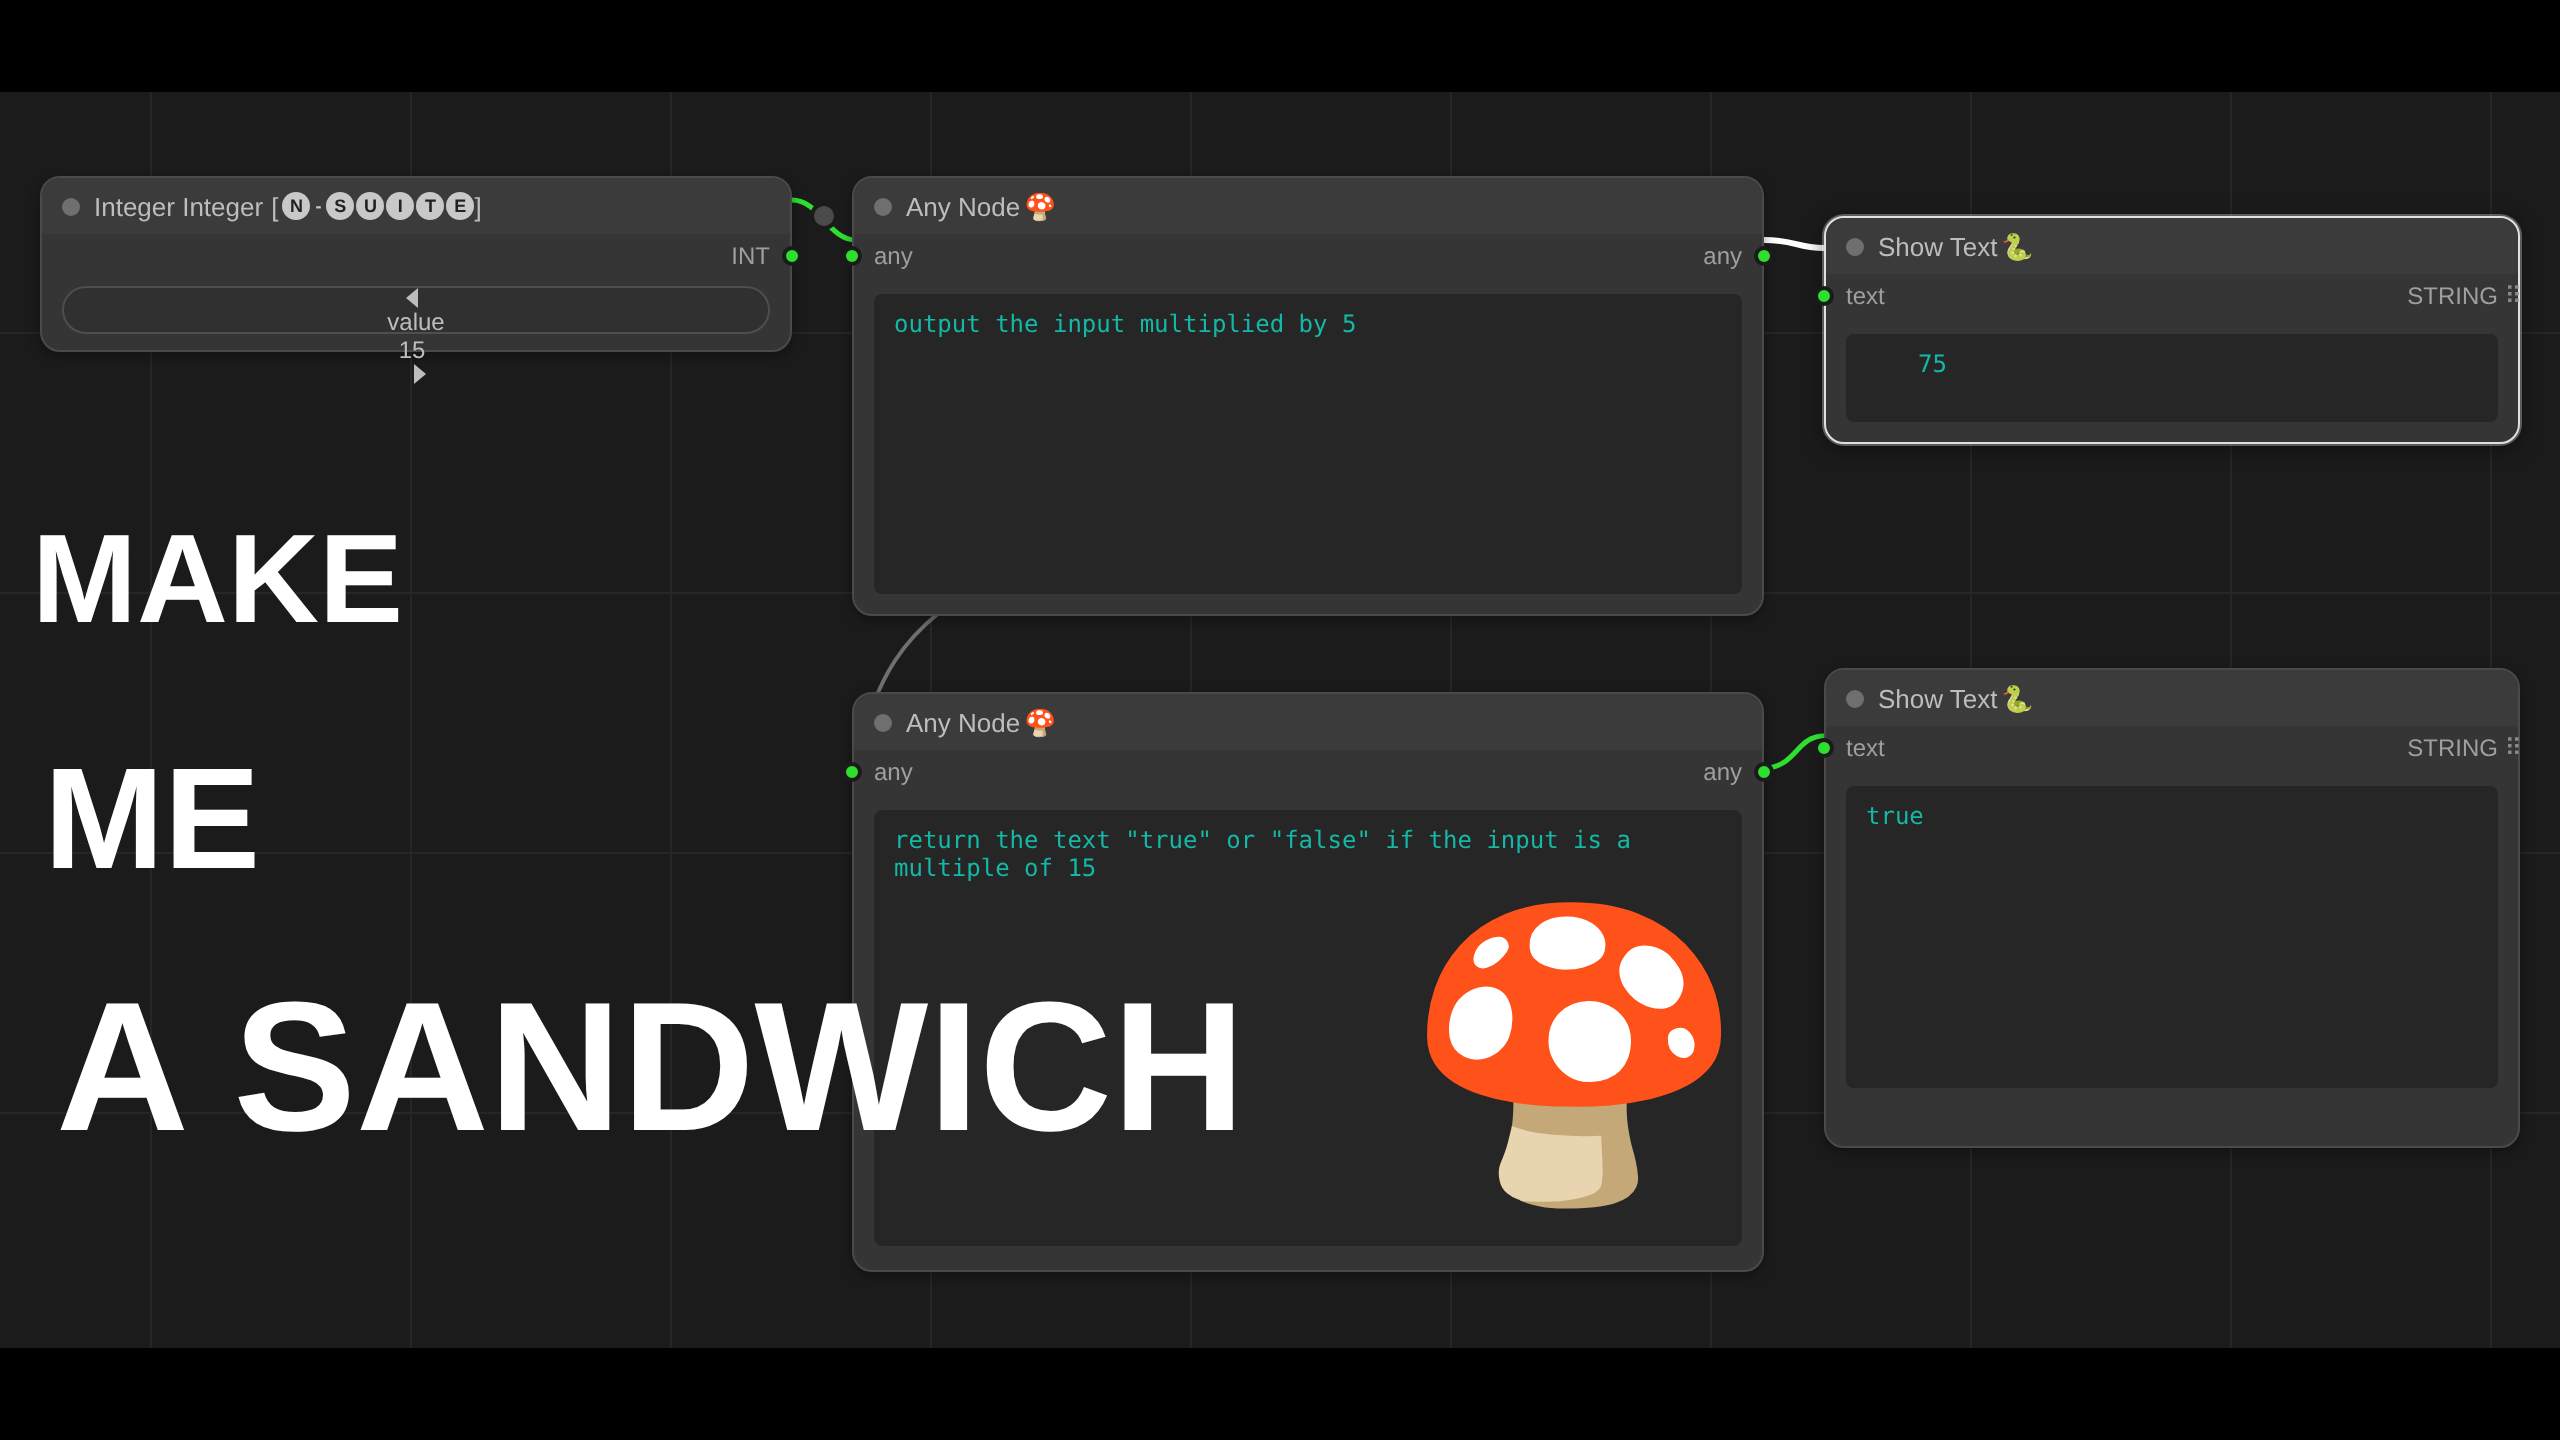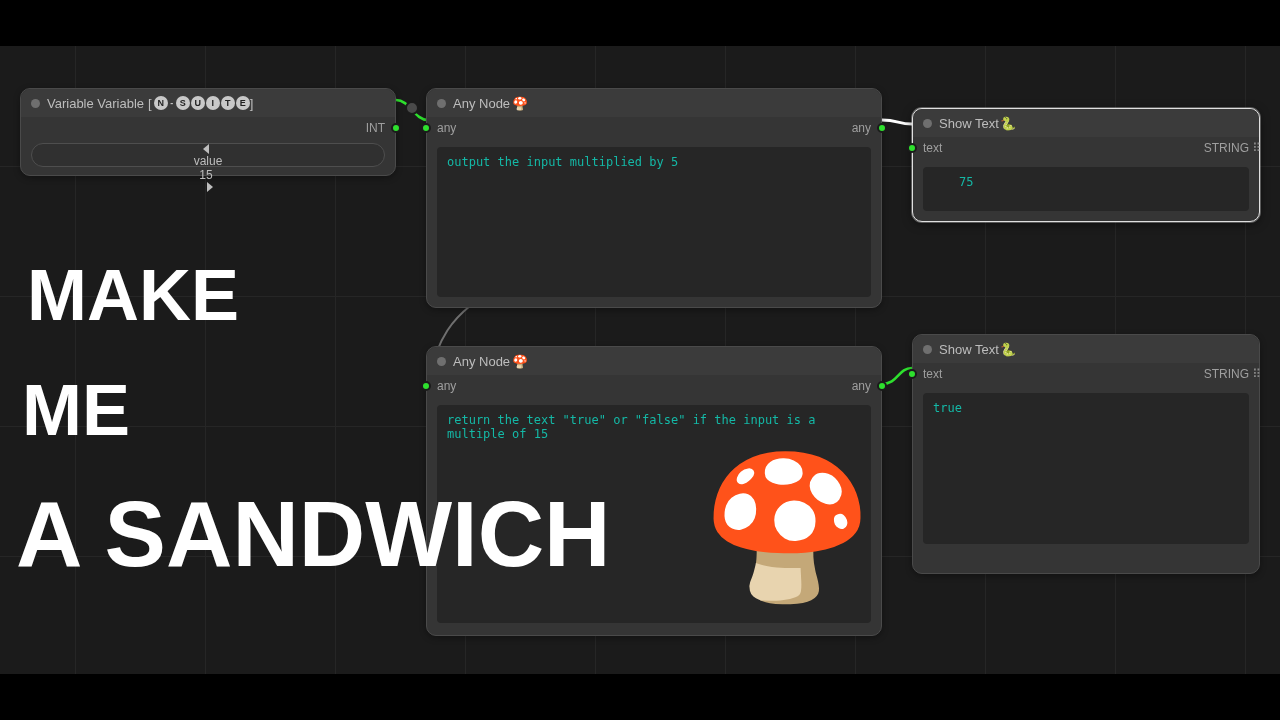--- a/index.html
+++ b/index.html
@@ -175,21 +175,21 @@
     <path d="M882 74 C 930 74, 380 260, 428 338" stroke="#2ee02e" stroke-width="0" fill="none"></path>
 
     <path d="M470 260 C 455 272, 438 290, 430 330" stroke="#6f6f6f" stroke-width="2" fill="none"></path>
 
     <path d="M882 338 C 898 338, 898 322, 912 322" stroke="#2ee02e" stroke-width="2.5" fill="none"></path>
   </svg>
 
   <div class="node" style="left:20px; top:42px; width:376px;">
     <div class="node-header">
       <span class="dot"></span>
-      <span>Variable Variable</span>
+      <span>Integer Integer</span>
       <span style="margin-left:4px;">[</span>
       <span class="nsuite-badge">
         <span>N</span>
         <span style="background:transparent;color:#c8c8c8;width:6px;">-</span>
         <span>S</span>
         <span>U</span>
         <span>I</span>
         <span>T</span>
         <span>E</span>
       </span>
@@ -261,18 +261,18 @@
     </div>
     <div class="port-row both">
       <span class="port-socket left"></span>
       <span class="port-label-left">text</span>
       <span class="port-label-right">STRING</span>
       <span class="grip" style="right:-2px;">⠿</span>
     </div>
     <div class="textbox" style="height:151px;">true</div>
   </div>
 
-  <div class="overlay-text" style="left:27px; top:215px; font-size:72px;">MAKE</div>
+  <div class="overlay-text" style="left:16px; top:215px; font-size:63px;">MAKE</div>
   <div class="overlay-text" style="left:22px; top:330px; font-size:72px;">ME</div>
-  <div class="overlay-text" style="left:16px; top:445px; font-size:92px;">A SANDWICH</div>
+  <div class="overlay-text" style="left:28px; top:445px; font-size:92px;">A SANDWICH</div>
   <div class="overlay-text" style="left:700px; top:415px; font-size:140px;">🍄</div>
 
 </div>
 
 </body></html>

